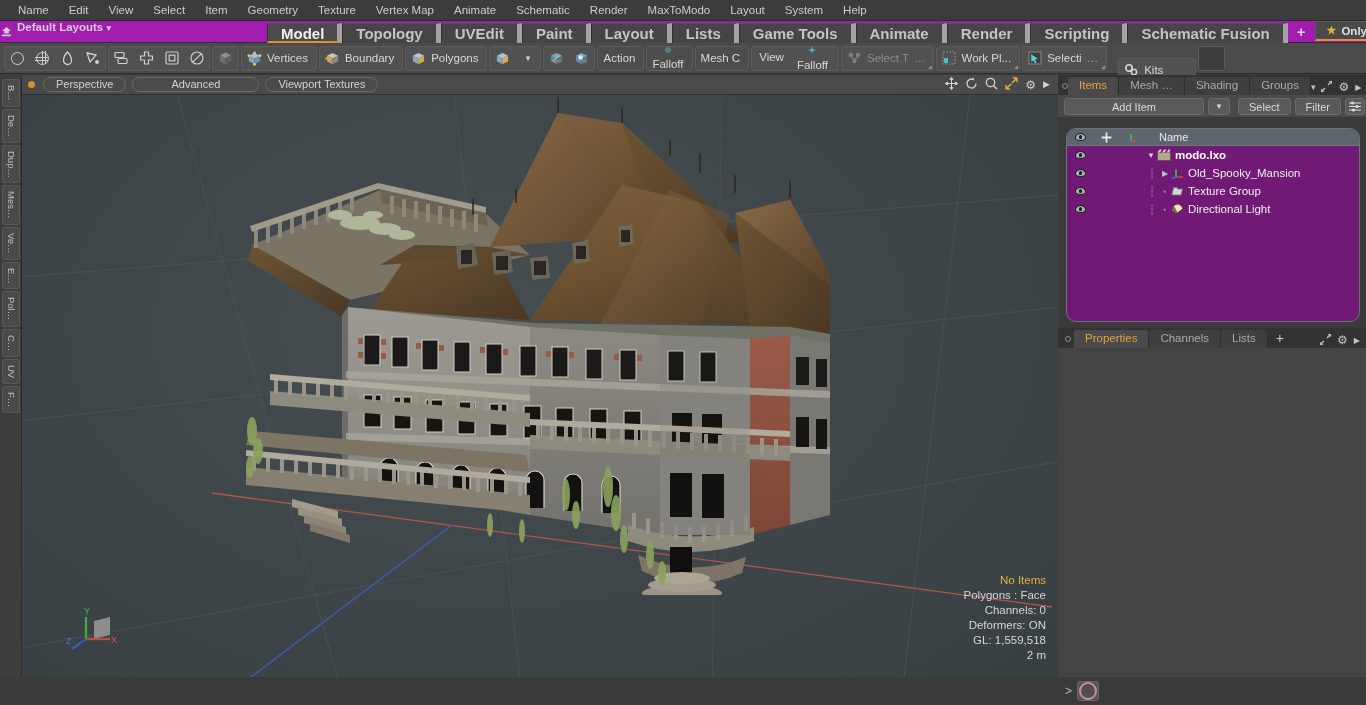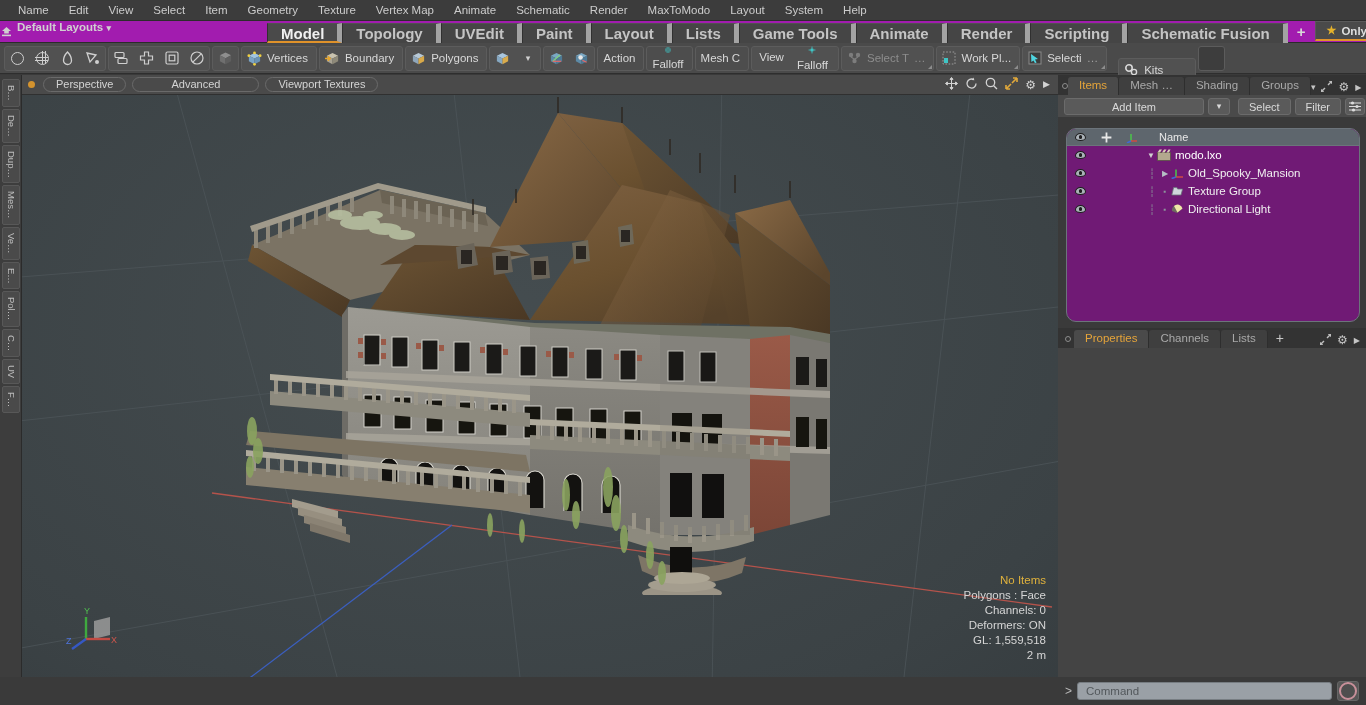--- a/index.html
+++ b/index.html
@@ -207,21 +207,21 @@
     height:18px; display:flex; align-items:center; font-size:11.5px; color:#f0f0f0;
   }
   .eye {
     width:11px;height:8px;border-radius:50% 50% 50% 50%/60% 60% 40% 40%;
     border:1.2px solid #1e1e1e; background:#aab2b8; position:relative;
   }
   .eye::after{content:'';position:absolute;left:3.3px;top:1.3px;width:3.6px;height:3.6px;
     border-radius:50%;background:#1e1e1e;}
   .twisty { width:12px; text-align:center; font-size:8px; color:#cfcfcf; }
   .il-label { white-space:nowrap; }
-  .il-label.bold { font-weight:normal; color:#ffffff; }
+  .il-label.bold { font-weight:bold; color:#ffffff; }
   .treeline { width:14px; text-align:center; color:#8a9299; font-size:10px; }
 
   .props {
     position:absolute; left:0; top:253px; width:308px; height:377px; background:#3a3a3a;
   }
   .props-body { height:352px; background:#444444; margin:0 0 0 0; }
 
   
   .cmdbar {
     position:absolute; left:1058px; top:677px; width:308px; height:28px;
@@ -1072,19 +1072,18 @@
           <span class="pnl-ico" style="font-size:12px;">⚙</span>
           <span class="pnl-ico" style="font-size:8px;">▶</span>
         </div>
       </div>
       <div class="props-body"></div>
     </div>
   </div>
 
   <div class="cmdbar">
     <span class="cmd-prompt">&gt;</span>
-    <input class="cmd-input" type="text" placeholder="Command" style="">
     <div class="cmd-rec-wrap">
       <div class="cmd-rec"></div>
     </div>
   </div>
 
 </div>
 
 </body></html>

